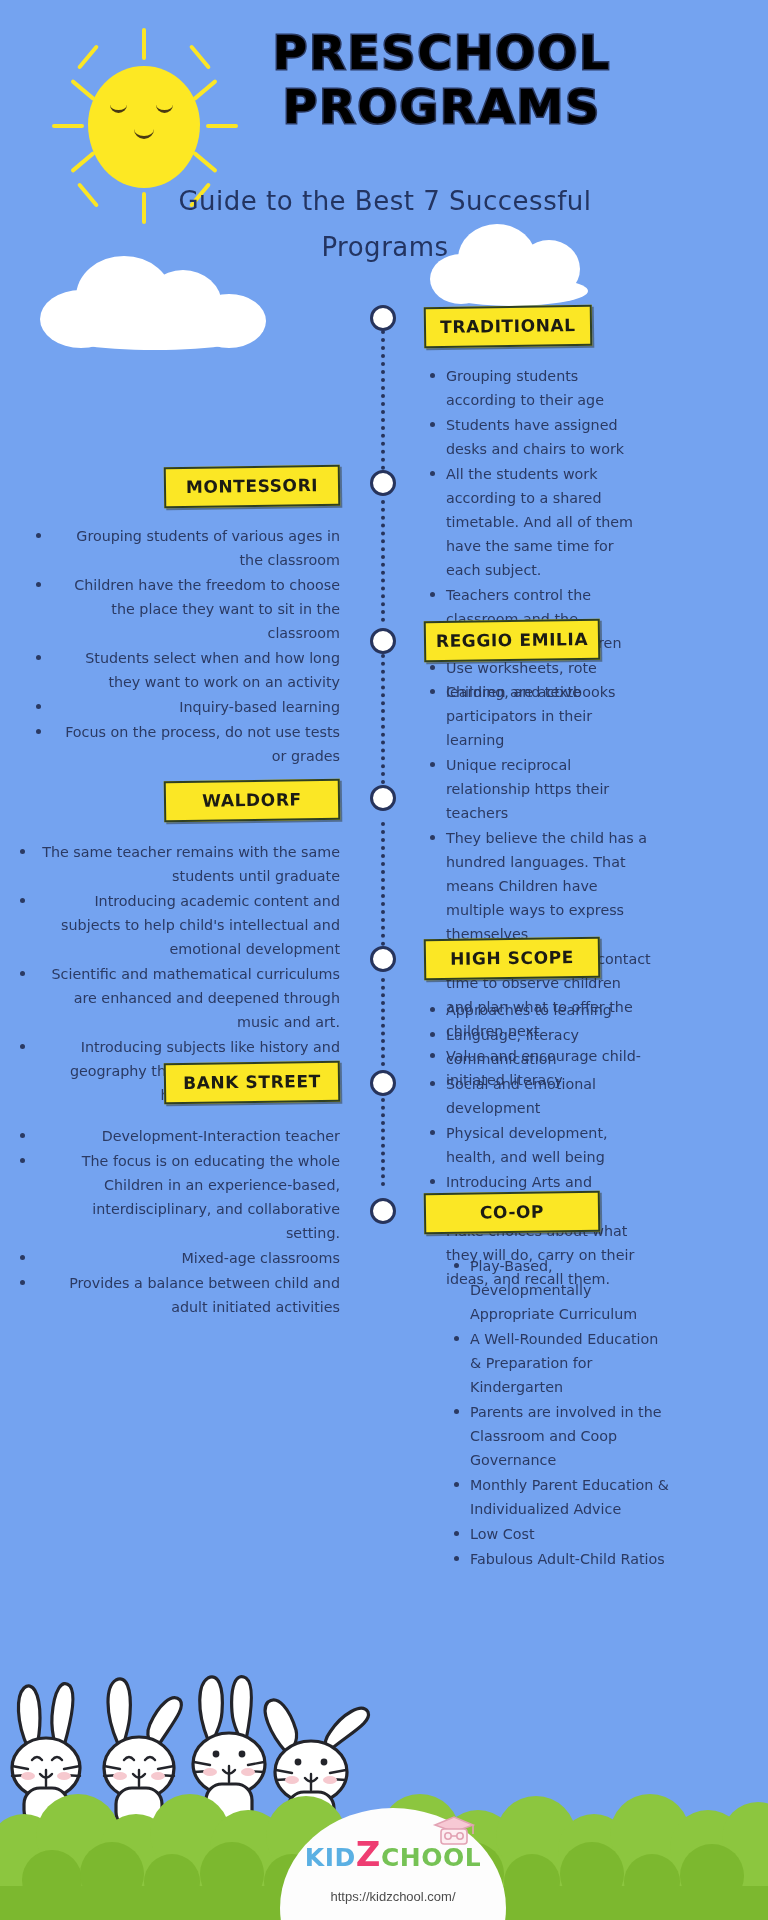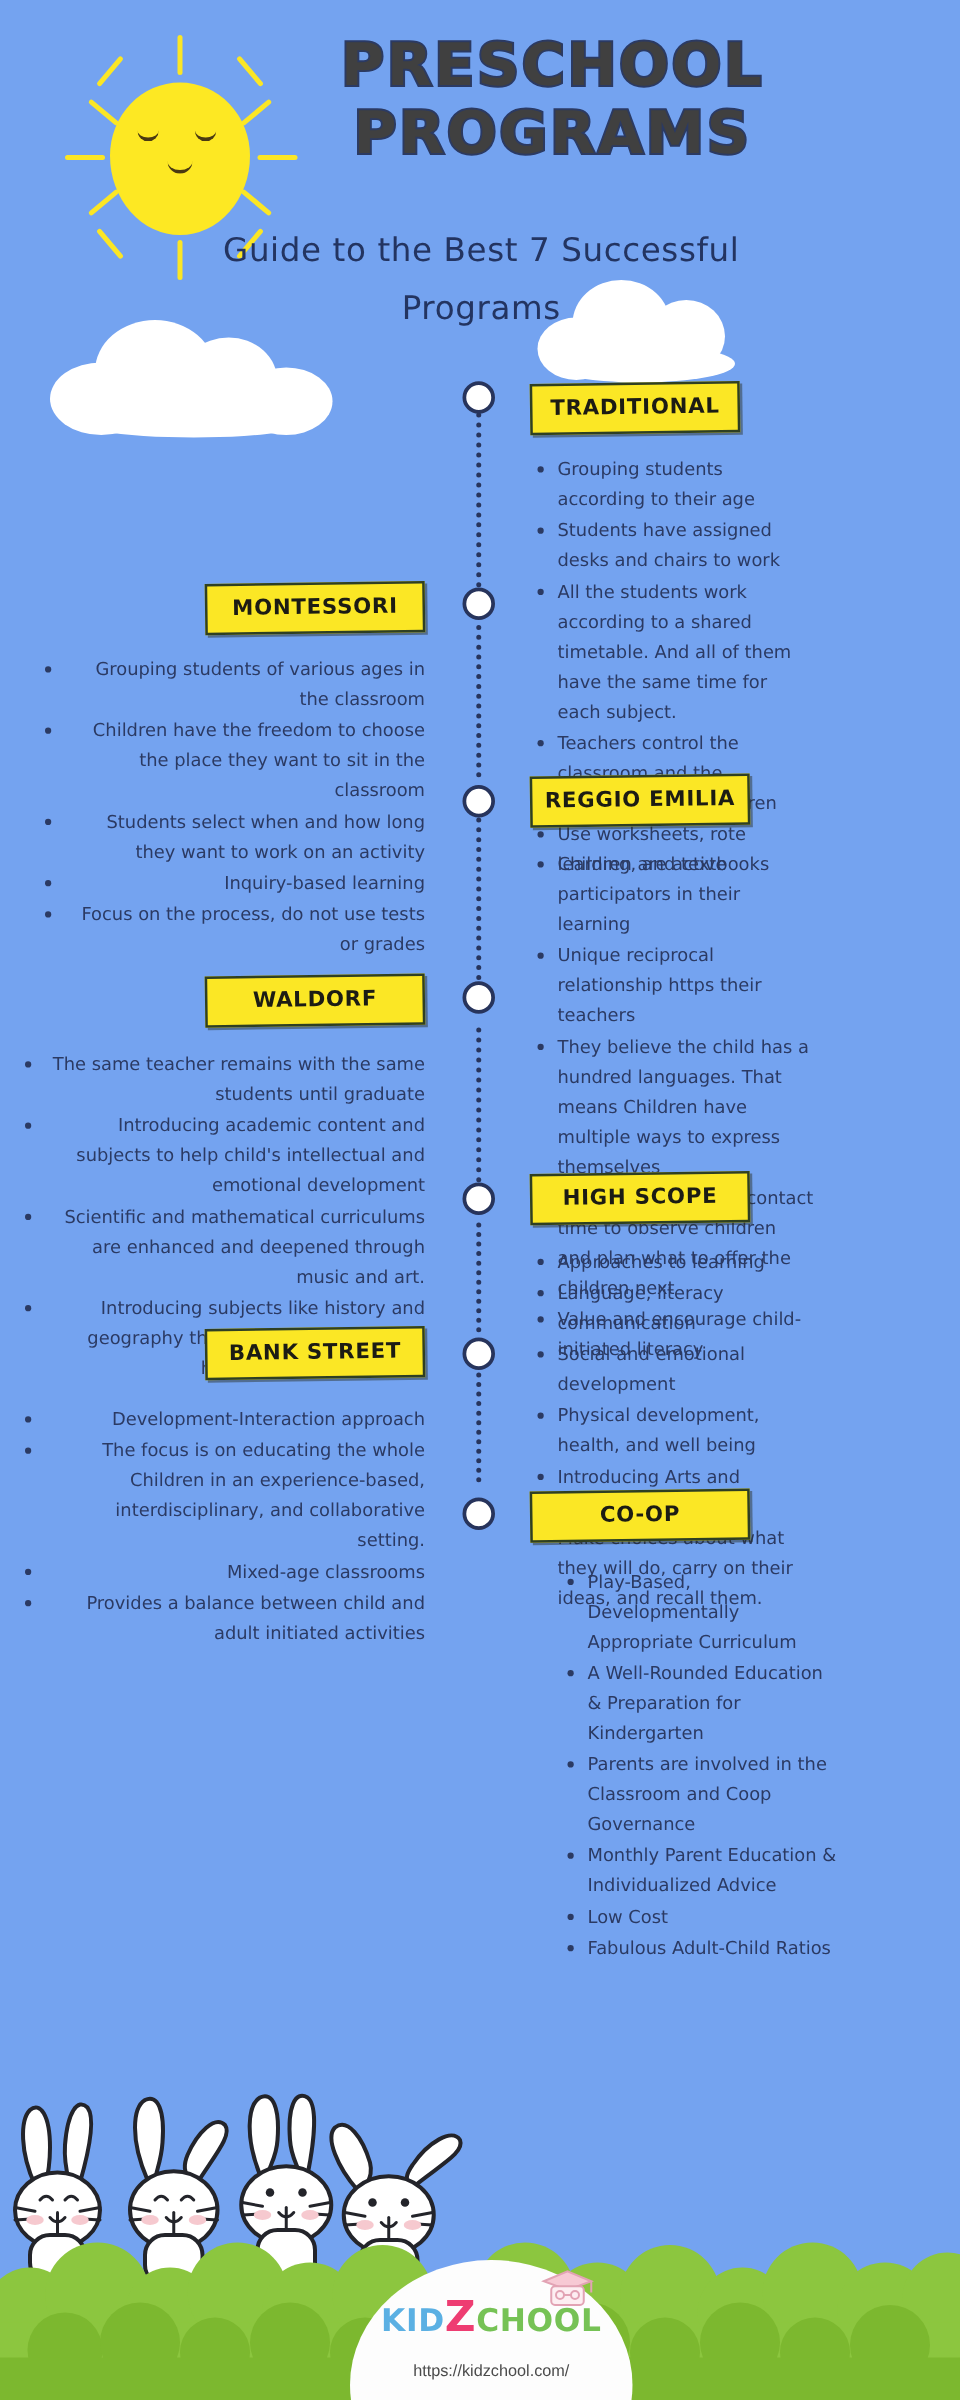--- a/index.html
+++ b/index.html
@@ -36,21 +36,21 @@
   }
 
   
   #title {
     position:absolute; left:232px; top:26px; width:420px;
     text-align:center;
     font-family:"DejaVu Sans", sans-serif;
     font-weight:bold;
     font-size:47px; line-height:54px;
     letter-spacing:2px;
-    color:#404040;
+    color:#000000;
     -webkit-text-stroke:3px #2b3a63;
     paint-order:stroke fill;
     text-transform:uppercase;
   }
   #subtitle {
     position:absolute; left:150px; top:178px; width:470px;
     text-align:center;
     font-family:"DejaVu Sans", sans-serif;
     font-size:26px; line-height:46px;
     color:#233461;
@@ -334,21 +334,21 @@
     <li>
         <span class="dot"></span>
         <span class="bt">Make choices about what they will do, carry on their ideas, and recall them.</span>
       </li>
   </ul>
 
   <div class="label" style="left:164px; top:1062px; width:176px; transform:rotate(-0.8deg);">BANK STREET</div>
   <ul class="blist left" style="left:42px; top:1124px; width:298px;">
     <li>
         <span class="dot"></span>
-        <span class="bt">Development-Interaction approach</span>
+        <span class="bt">Development-Interaction teacher</span>
       </li>
     <li>
         <span class="dot"></span>
         <span class="bt">The focus is on educating the whole Children in an experience-based, interdisciplinary, and collaborative setting.</span>
       </li>
     <li>
         <span class="dot"></span>
         <span class="bt">Mixed-age classrooms</span>
       </li>
     <li>

